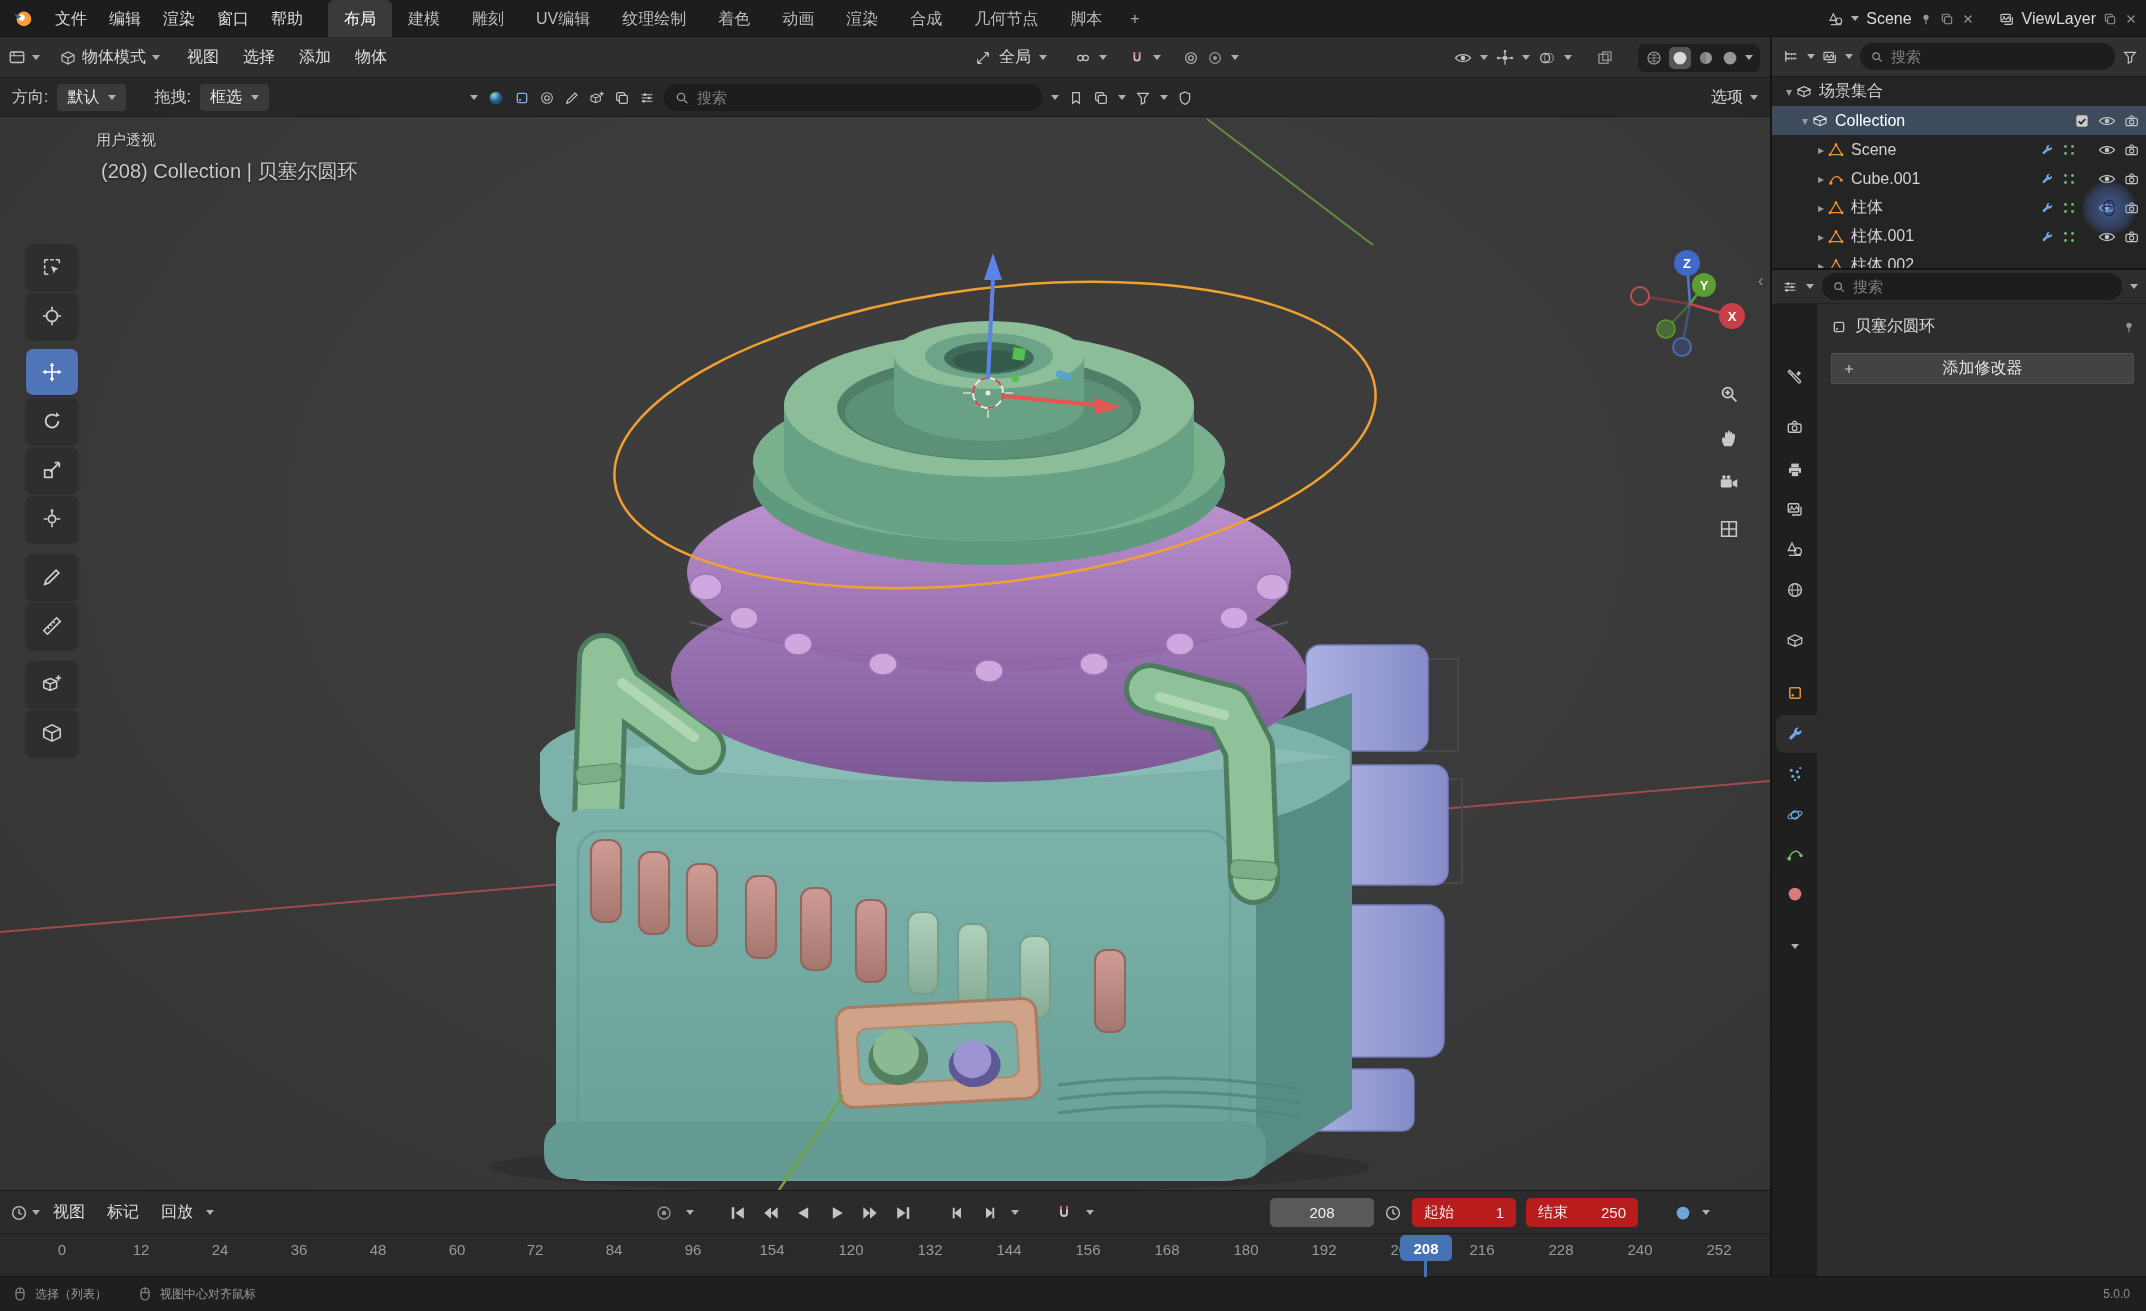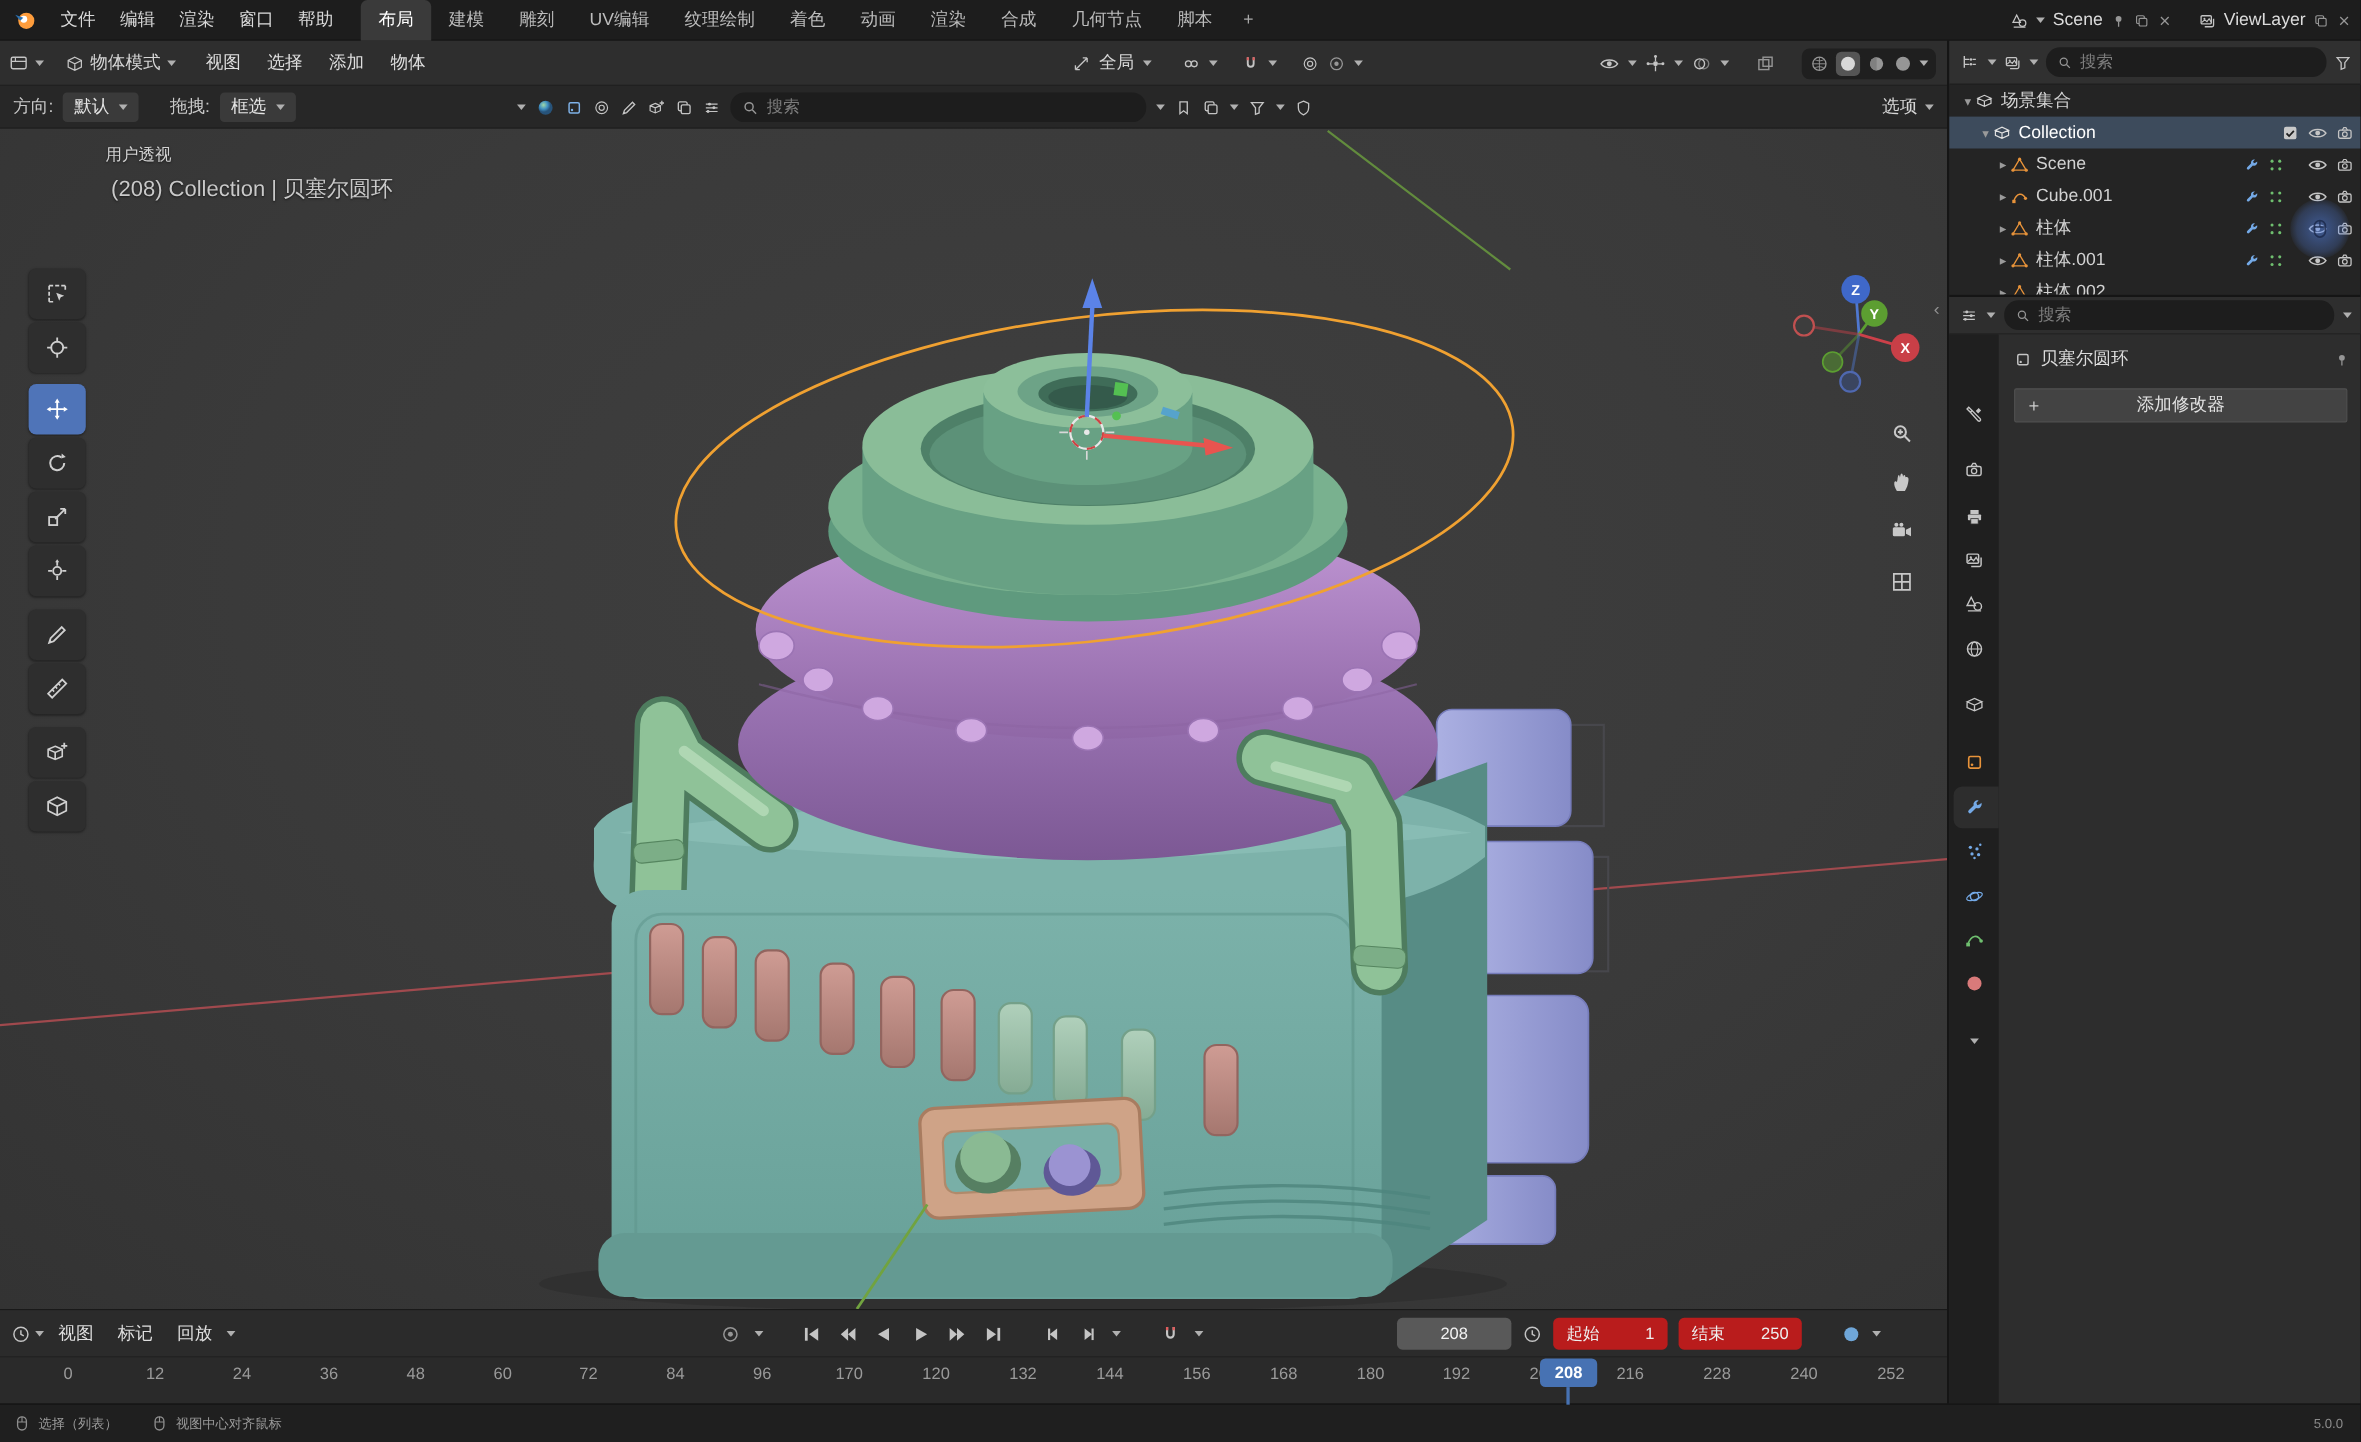--- a/index.html
+++ b/index.html
@@ -1151,21 +1151,21 @@
   <div class="ruler">
     <span class="rnum" style="left:62px">0</span>
     <span class="rnum" style="left:141px">12</span>
     <span class="rnum" style="left:220px">24</span>
     <span class="rnum" style="left:299px">36</span>
     <span class="rnum" style="left:378px">48</span>
     <span class="rnum" style="left:457px">60</span>
     <span class="rnum" style="left:535px">72</span>
     <span class="rnum" style="left:614px">84</span>
     <span class="rnum" style="left:693px">96</span>
-    <span class="rnum" style="left:772px">170</span>
+    <span class="rnum" style="left:772px">154</span>
     <span class="rnum" style="left:851px">120</span>
     <span class="rnum" style="left:930px">132</span>
     <span class="rnum" style="left:1009px">144</span>
     <span class="rnum" style="left:1088px">156</span>
     <span class="rnum" style="left:1167px">168</span>
     <span class="rnum" style="left:1246px">180</span>
     <span class="rnum" style="left:1324px">192</span>
     <span class="rnum" style="left:1403px">204</span>
     <span class="rnum" style="left:1482px">216</span>
     <span class="rnum" style="left:1561px">228</span>

